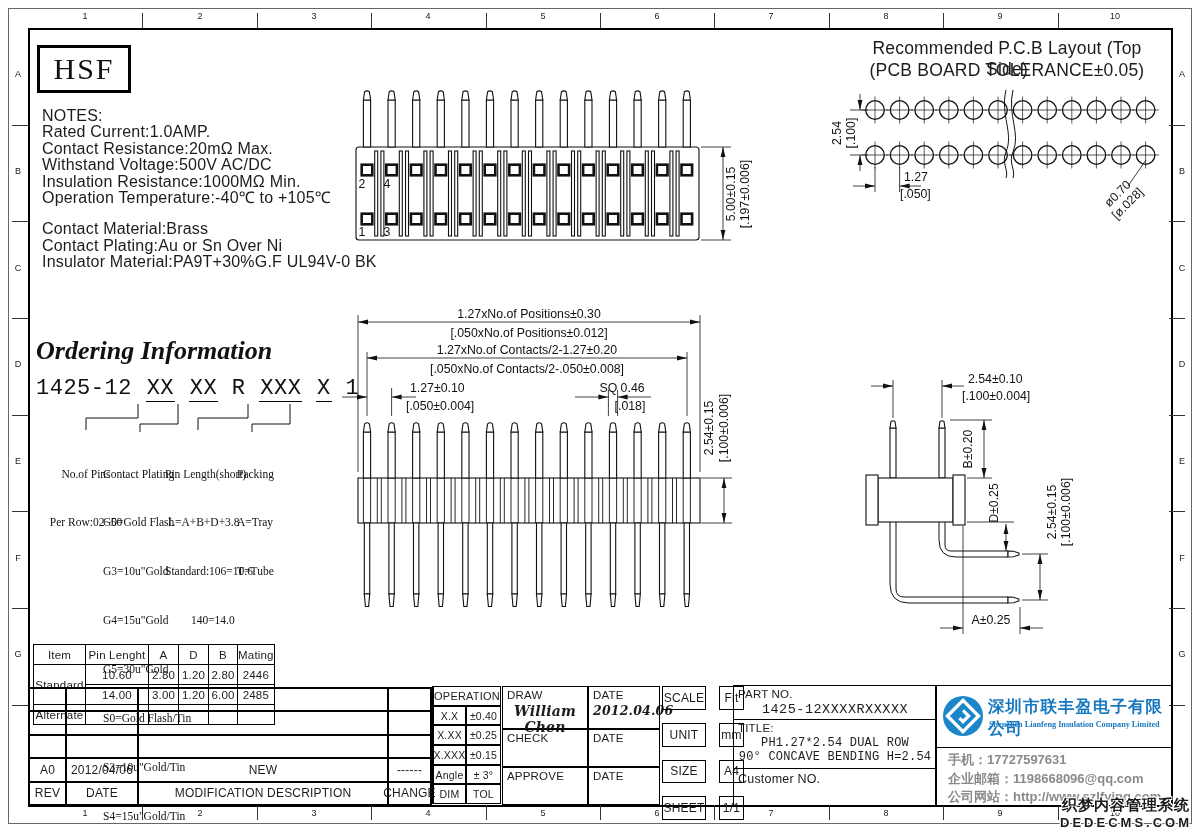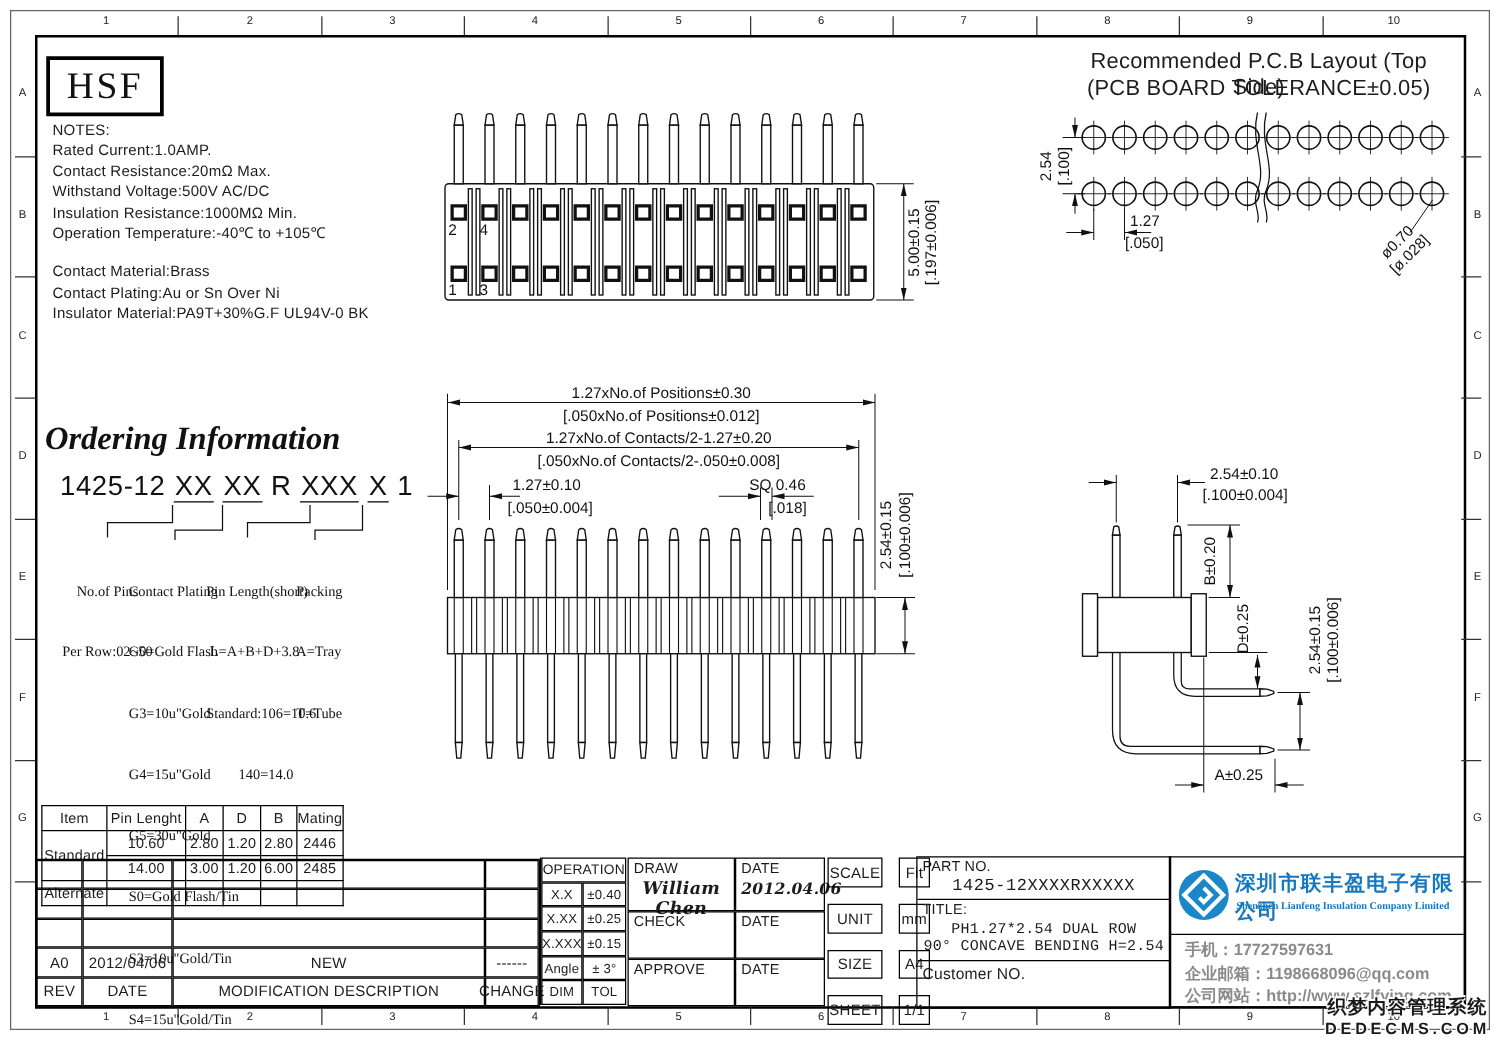--- a/index.html
+++ b/index.html
@@ -5,24 +5,24 @@
   html,body{margin:0;padding:0;background:#e8e8e8;}
   .sheet{position:relative;width:1200px;height:832px;background:#fff;font-family:"Liberation Sans",sans-serif;color:#111;overflow:hidden;}
   .abs{position:absolute;}
   .zone{font-size:9px;color:#222;text-align:center;width:20px;}
   .outerborder{left:8px;top:8px;width:1182px;height:814px;border:1px solid #666;}
   .mainframe{left:28px;top:28px;width:1141px;height:775px;border:2.5px solid #000;}
   .tick{background:#333;}
   .cad{color:#1c1c1c;letter-spacing:0.2px;}
   .hsfbox{left:37px;top:45px;width:88px;height:42px;border:3px solid #000;display:flex;align-items:center;justify-content:center;}
   .hsfbox span{font-family:"Liberation Serif",serif;font-size:30px;letter-spacing:2px;}
-  .notes{left:42px;top:96px;font-size:12px;line-height:16.4px;}
+  .notes{left:42px;top:108px;font-size:16px;line-height:16.4px;}
   .pcbtitle{font-size:17.5px;text-align:center;width:310px;}
   .ordtitle{left:36px;top:336px;font-family:"Liberation Serif",serif;font-weight:bold;font-style:italic;font-size:26px;}
-  .ordcode{left:36px;top:376px;font-family:Liberation Sans, sans-serif;font-size:22px;letter-spacing:0.5px;margin-left:12px;}
+  .ordcode{left:36px;top:376px;font-family:Liberation Mono, monospace;font-size:22px;letter-spacing:0.5px;}
   .ordcode .u{border-bottom:1.5px solid #000;padding:0 1px;}
   .ordcol{font-family:"Liberation Serif",serif;font-size:11.5px;line-height:16.3px;white-space:pre;}
   table.spec{border-collapse:collapse;font-size:11.5px;margin-top:40px;}
   table.spec td,table.spec th{border:1px solid #000;text-align:center;font-weight:normal;padding:0;height:19px;}
   .revgrid{display:grid;grid-template-columns:37px 72px 250px 43px;grid-auto-rows:23.4px;border:1.5px solid #000;font-size:12px;text-align:right;}
   .revgrid>div{border:0.8px solid #000;display:flex;align-items:center;justify-content:center;}
   .tolgrid{display:grid;grid-template-columns:33px 35px;grid-auto-rows:19.7px;border-left:1.5px solid #000;font-size:10.5px;}
   .tolgrid>div{border:0.8px solid #000;display:flex;align-items:center;justify-content:center;}
   .tolhead{grid-column:1/3;font-size:11px;}
   .signgrid{display:grid;grid-template-columns:86px 72px;grid-template-rows:43px 38px 38px;font-size:11.5px;}

